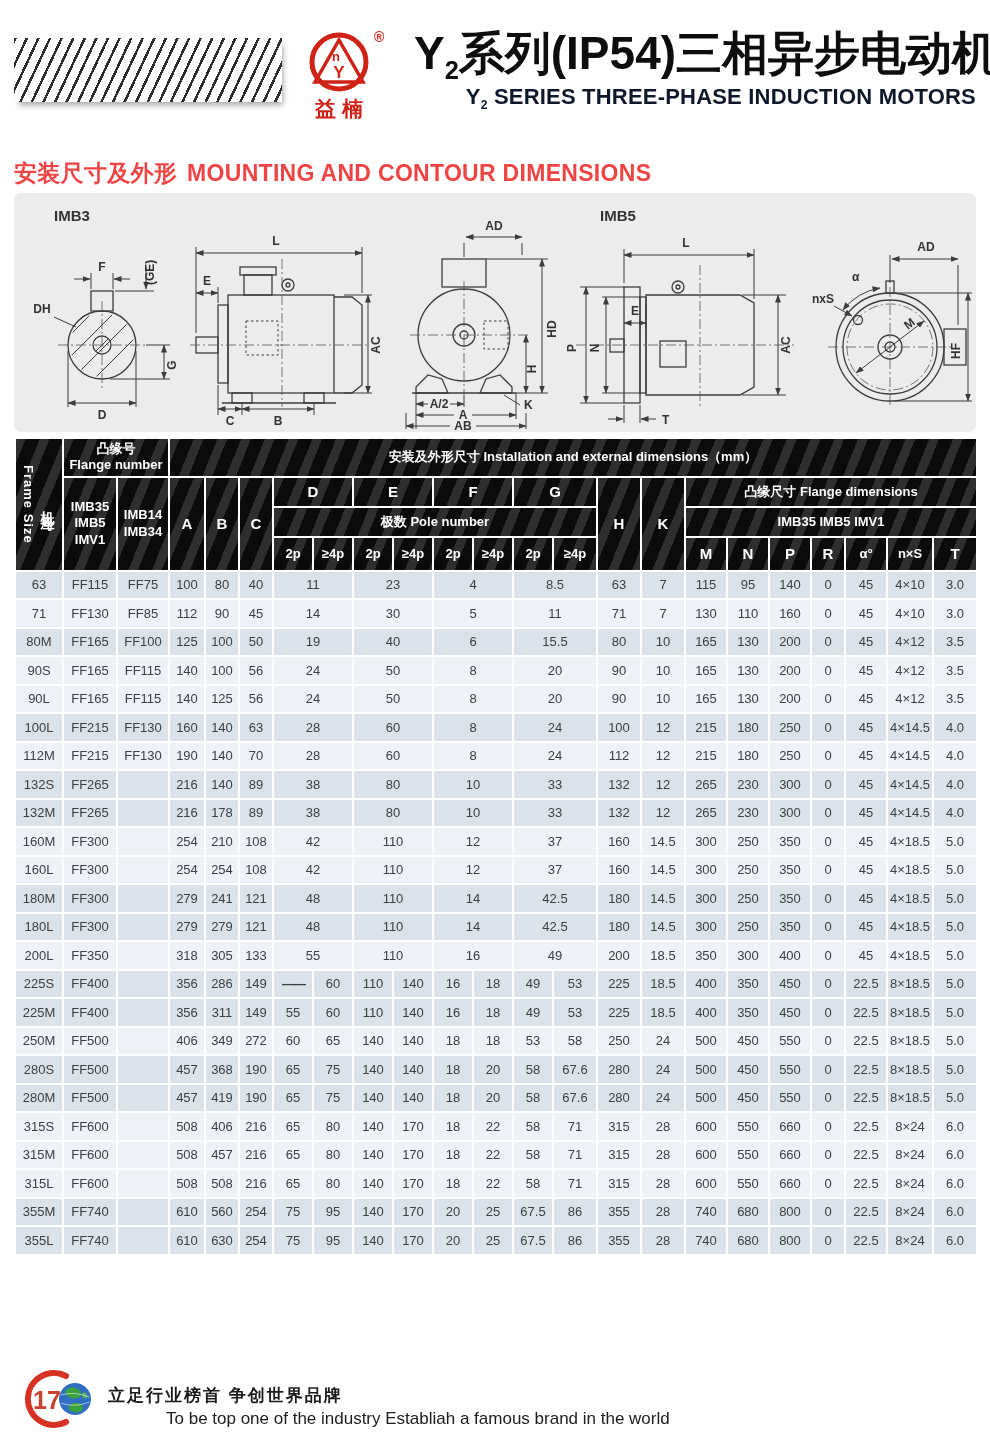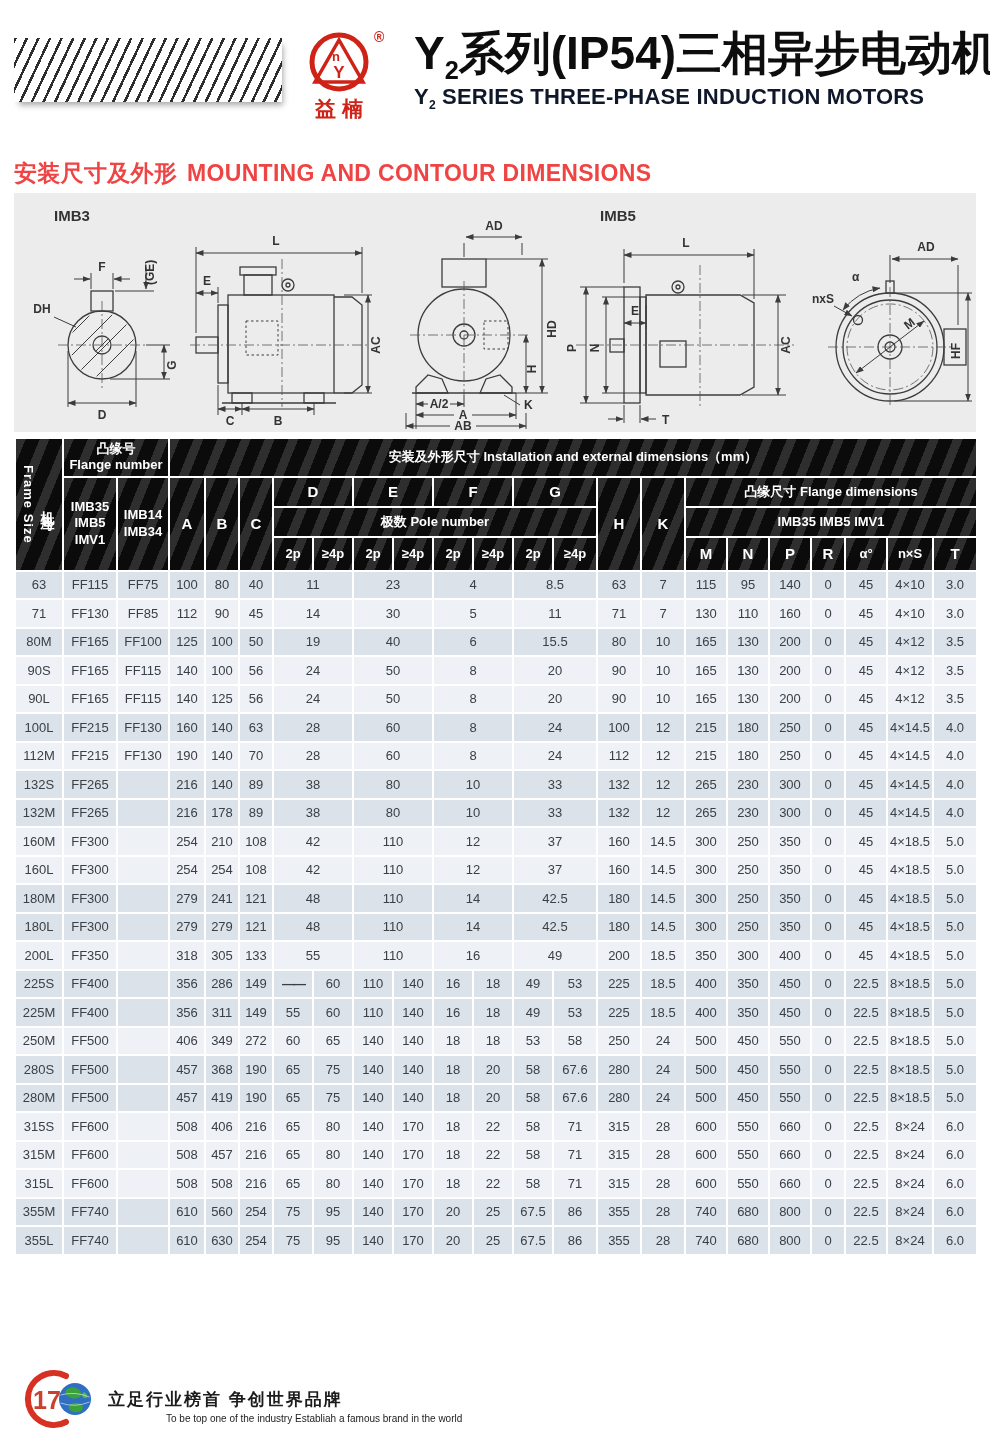--- a/index.html
+++ b/index.html
@@ -11,31 +11,31 @@
   }
 
   
   .top-header { position:absolute; left:14px; top:28px; right:14px; height:92px; }
   .hatch-bar {
     position:absolute; left:0; top:10px; width:268px; height:64px;
     background: repeating-linear-gradient(115deg, #2d2d2d 0 2.5px, rgba(0,0,0,0) 2.5px 10.5px);
     box-shadow: 3px 5px 6px -2px rgba(0,0,0,.35);
   }
   .logo-wrap { position:absolute; left:280px; top:0; width:112px; height:96px; }
-  .titles { position:absolute; left:400px; top:2px; right:0; }
+  .titles { position:absolute; left:400px; top:2px; right:0;text-align:right; }
   .title-zh { font-size:46px; font-weight:bold; color:#0d0d0d; letter-spacing:0px; line-height:1.04; white-space:nowrap; }
   .title-zh sub, .title-en sub { font-size:55%; font-weight:bold; }
   .title-en { font-size:22px; font-weight:bold; color:#0f172a; letter-spacing:.2px; white-space:nowrap; margin-top:1px; }
 
   
   .section-title { position:absolute; left:14px; top:158px; font-size:23px; font-weight:bold; color:#ef4444; white-space:nowrap; letter-spacing:.3px;}
   .section-title .en { margin-left:10px; }
 
   
-  .diagram-panel { position:absolute; left:14px; top:193px; width:962px; height:239px; background:#ececec; border-radius:0; }
+  .diagram-panel { position:absolute; left:14px; top:193px; width:962px; height:239px; background:#ececec; border-radius:7px; }
   .diagram-panel svg { display:block; }
   .dim { font:600 12px "Liberation Sans", sans-serif; fill:#333; }
   .fig-title { font:600 15px "Liberation Sans", sans-serif; fill:#333; }
   .ln { stroke:#3c3c3c; stroke-width:1.3; fill:none; }
   .dimln { stroke:#3c3c3c; stroke-width:1; fill:none; }
   .cl { stroke:#555; stroke-width:.8; fill:none; stroke-dasharray:10 3 2 3; }
   .dot { stroke:#3c3c3c; stroke-width:1; fill:none; stroke-dasharray:2.5 2.5; }
 
   
   table.dim-table {
@@ -56,21 +56,21 @@
   .dim-table tbody td { height:28.5px; font-size:13px; color:#3b4046; padding:0 1px; }
   tr.band-d td { background:#dbe2ea; }
   tr.band-l td { background:#eef1f5; }
   td.dash { color:#c3ccd6; font-weight:bold; letter-spacing:-2px; }
 
   
   .footer { position:absolute; left:16px; top:1368px; display:flex; align-items:center; }
   .footer-badge { width:84px; height:62px; flex:0 0 auto; }
   .slogans { margin-left:8px; padding-top:14px; }
   .slogan-zh { font-size:17px; font-weight:bold; color:#1c1c1c; letter-spacing:2px; }
-  .slogan-en { font-size:10px; color:#1c1c1c; margin-left:58px; margin-top:2px; }
+  .slogan-en { font-size:17px; color:#1c1c1c; margin-left:58px; margin-top:2px; }
 </style>
 </head>
 <body>
 
 <div class="top-header">
   <div class="hatch-bar"></div>
 
   <div class="logo-wrap">
     <svg width="112" height="96" viewBox="0 0 112 96">
       <circle cx="45" cy="34" r="27" fill="none" stroke="#cf2318" stroke-width="5"></circle>

